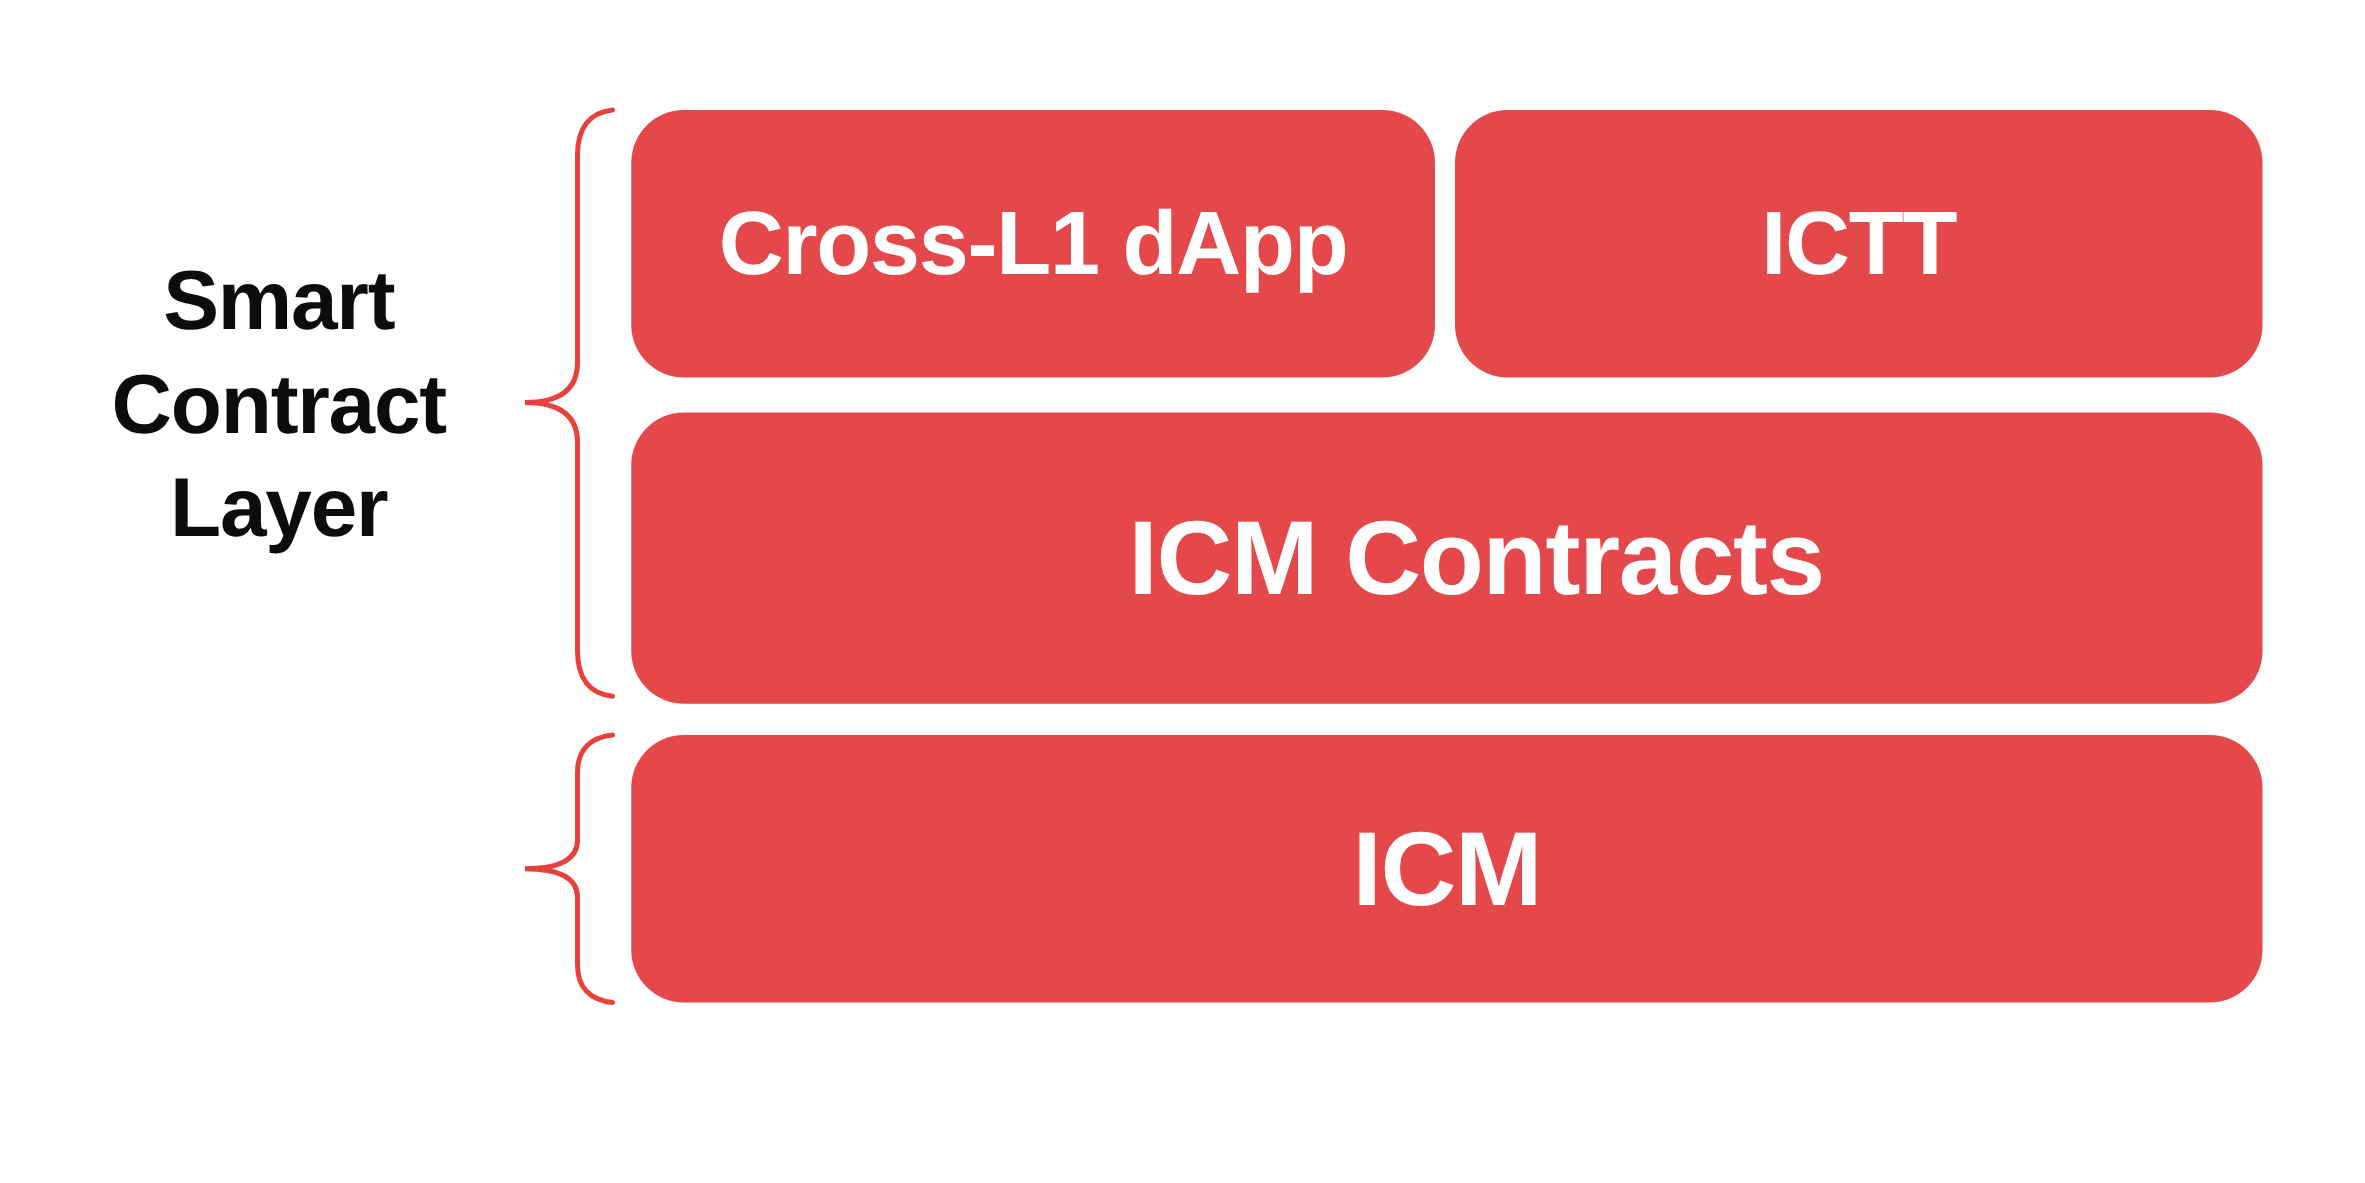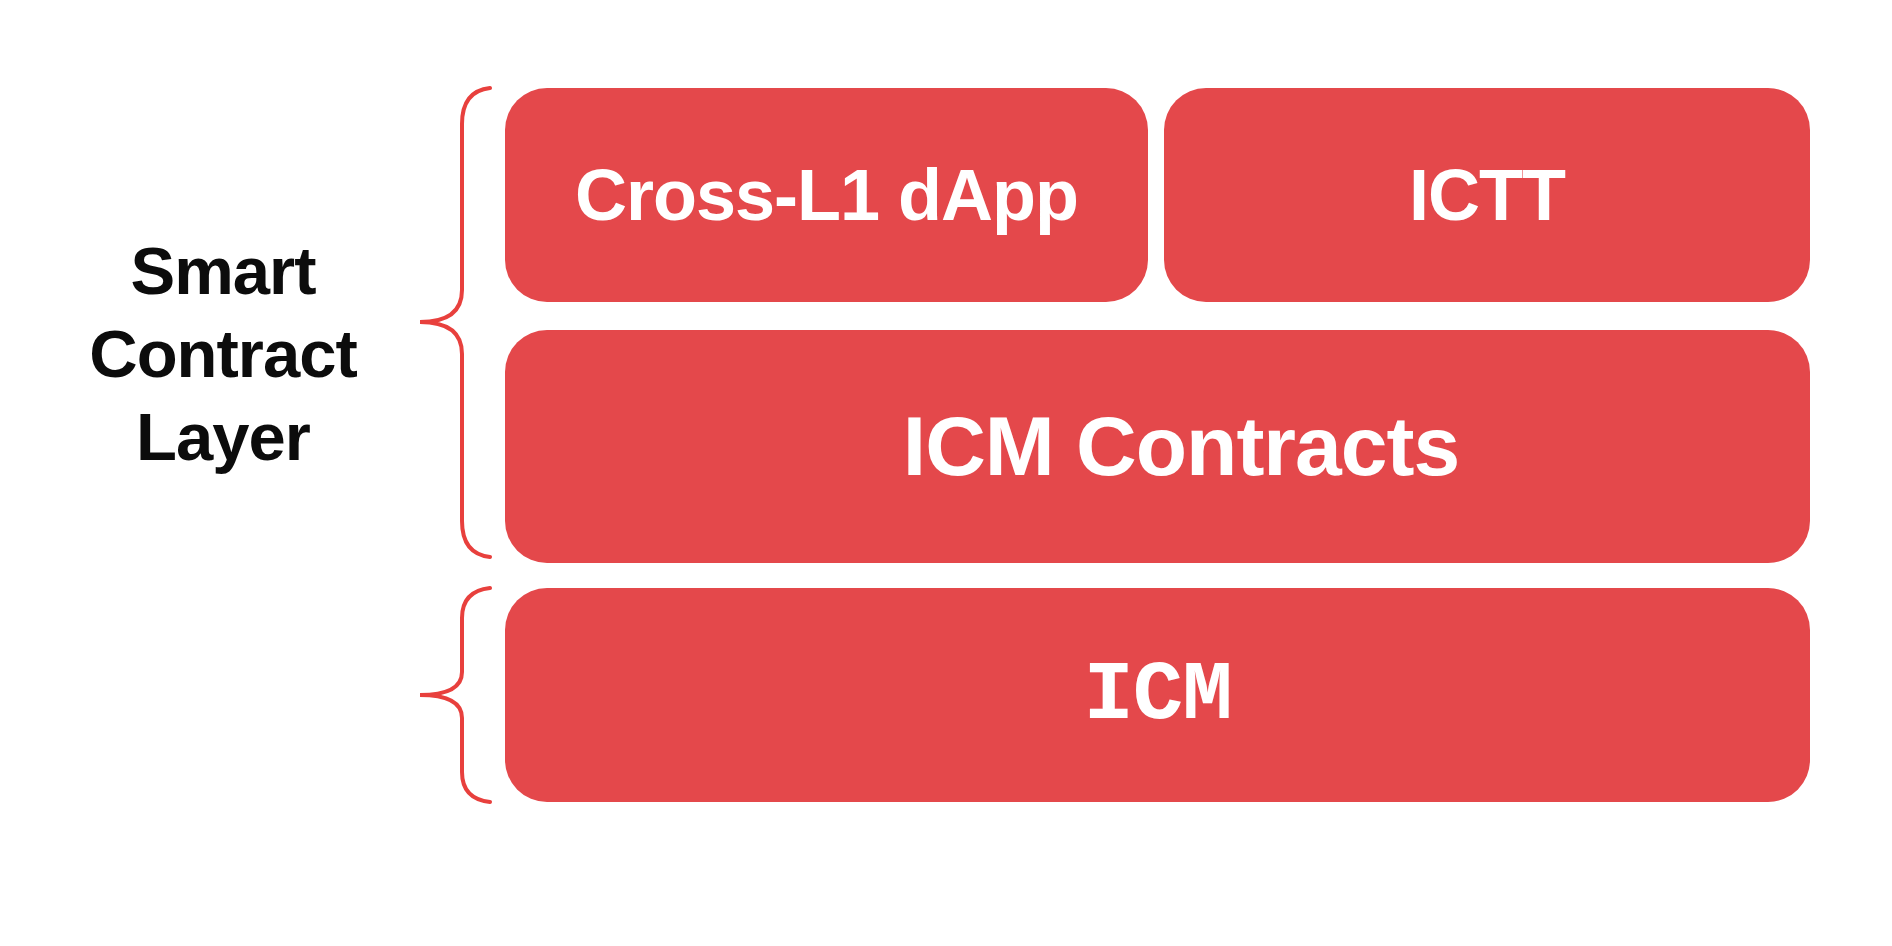--- a/index.html
+++ b/index.html
@@ -22,21 +22,20 @@
   .side-label {
     position: absolute;
     left: 25px;
     width: 396px;
     text-align: center;
     font-size: 67px;
     line-height: 83px;
     font-weight: 700;
     letter-spacing: -1px;
     color: var(--label-text);
-    margin-top: 30px;
   }
   #label-smart { top: 199px; }
   #label-vm   { top: 572px; }
   .brace {
     position: absolute;
     left: 402px;
     overflow: visible;
   }
   .brace path {
     fill: none;
@@ -54,21 +53,21 @@
     align-items: center;
     justify-content: center;
     color: var(--box-text);
     font-weight: 700;
     letter-spacing: -1px;
     white-space: nowrap;
   }
   #box-cross         { left: 505px;  top: 88px;  width: 643px;  height: 214px; font-size: 72px; }
   #box-ictt          { left: 1164px; top: 88px;  width: 646px;  height: 214px; font-size: 72px; }
   #box-icm-contracts { left: 505px;  top: 330px; width: 1305px; height: 233px; font-size: 84px; padding-left: 47px; }
-  #box-icm           { left: 505px;  top: 588px; width: 1305px; height: 214px; font-size: 84px; font-family: Liberation Mono, monospace; }
+  #box-icm           { left: 505px;  top: 588px; width: 1305px; height: 214px; font-size: 84px; }
 </style>
 </head>
 <body>
 
 <div id="canvas">
 
   <div class="side-label" id="label-smart">Smart Contract Layer</div>
 
   <svg class="brace" id="brace-smart" viewBox="0 0 100 485">
     <path d="M 88 8 C 70 10 60 22 60 44 L 60 210 Q 60 242 18 242 Q 60 242 60 274 L 60 441 C 60 463 70 475 88 477"></path>

